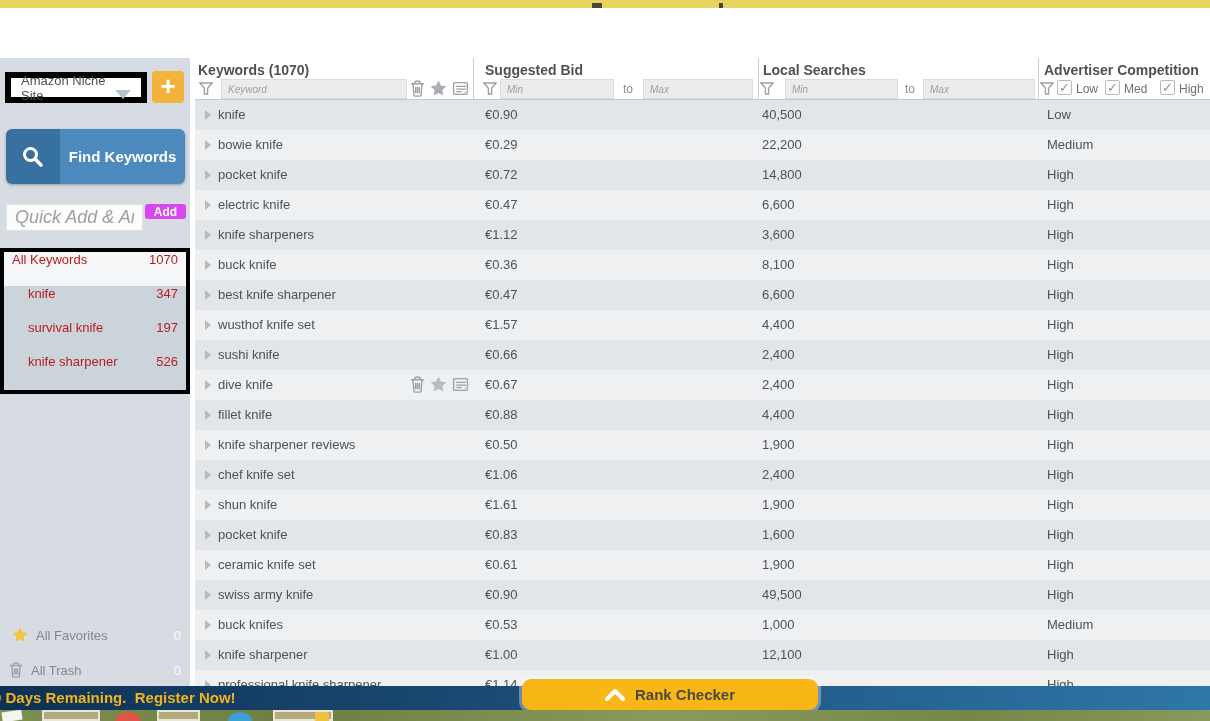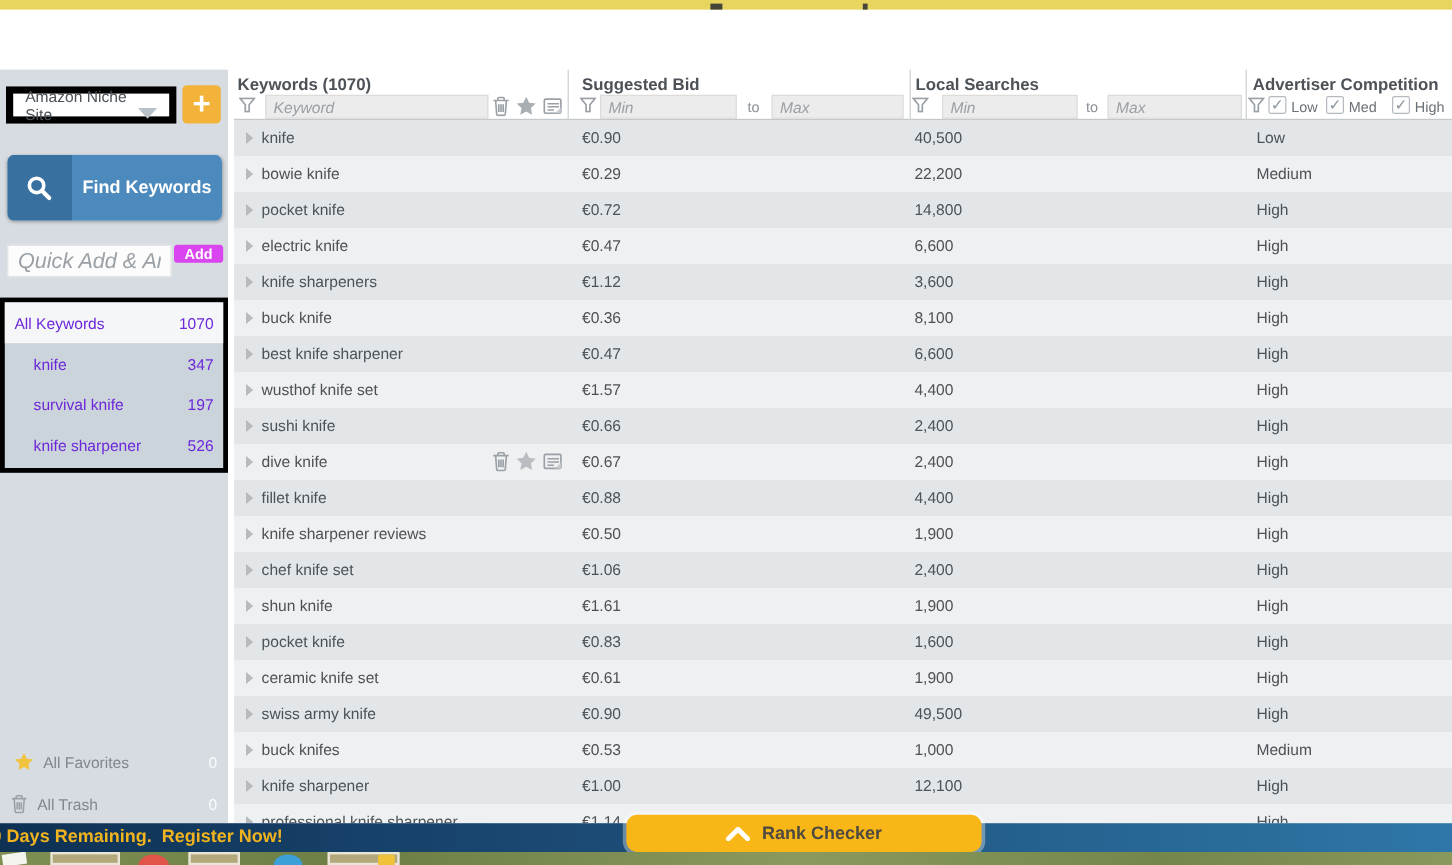--- a/index.html
+++ b/index.html
@@ -59,22 +59,22 @@
   .quick-add-button {
     position:absolute; left:145px; top:146px; width:41px; height:15px; background:#d946ef;
     border:none; border-radius:3px; color:#fff; font-weight:bold; font-size:12px; cursor:pointer;
     font-family:"Liberation Sans",sans-serif;
   }
   .campaign-box {
     position:absolute; left:0; top:190px; width:190px; height:146px;
     border:4px solid #000; background:#cbd4da;
   }
   .campaign-row {
-    height:34px; display:flex; align-items:center; padding:0 8px;
-    font-size:13px; color:#6d28d9; cursor:pointer;
+    height:34px; display:flex; align-items:flex-start; padding:0 8px;
+    font-size:13px; color:#b91c1c; cursor:pointer;
   }
   .campaign-row.active { background:#f5f6f8; }
   .campaign-row.sub { padding-left:24px; }
   .campaign-count { margin-left:auto; }
   .favorites-row, .trash-row {
     position:absolute; left:0; width:190px; height:30px; display:flex; align-items:center;
     padding:0 9px; color:#82878c; font-size:13px; cursor:pointer;
   }
   .favorites-row { top:562px;padding-left:12px; }
   .trash-row { top:597px; }
@@ -86,21 +86,21 @@
   .table-header { position:absolute; left:5px; top:0; width:1015px; height:42px; background:#fff;
     border-bottom:1px solid #c3c8cb; }
   .col-sep { position:absolute; top:0; height:42px; width:1px; background:#ccd0d3; }
   .sep1 { left:278px; } .sep2 { left:563px; } .sep3 { left:843px; }
   .col-title { position:absolute; top:4px; font-size:14px; font-weight:bold; color:#4c5257; white-space:nowrap; }
   .t-keywords { left:3px; } .t-bid { left:290px; } .t-searches { left:568px; } .t-competition { left:849px; }
   .funnel { position:absolute; top:23px; }
   .f-keywords { left:4px; } .f-bid { left:288px; } .f-searches { left:565px; } .f-competition { left:845px; }
   .filter-input {
     position:absolute; top:21px; height:20px; background:#ececec; border:1px solid #dcdcdc;
-    font-size:13px; padding:0 6px; color:#4c5257; font-family:"Liberation Sans",sans-serif;
+    font-size:10px; padding:0 6px; color:#4c5257; font-family:"Liberation Sans",sans-serif;
   }
   .filter-input::placeholder { color:#9aa0a5; font-style:italic; }
   .fi-keyword { left:26px; width:186px; }
   .fi-bid-min { left:305px; width:114px; }
   .fi-bid-max { left:448px; width:110px; }
   .fi-se-min { left:590px; width:113px; }
   .fi-se-max { left:728px; width:112px; }
   .to-label { position:absolute; top:24px; font-size:12px; color:#8a9096; }
   .to1 { left:428px; } .to2 { left:710px; }
   .header-icons { position:absolute; left:215px; top:22px; display:flex; gap:5px; }

